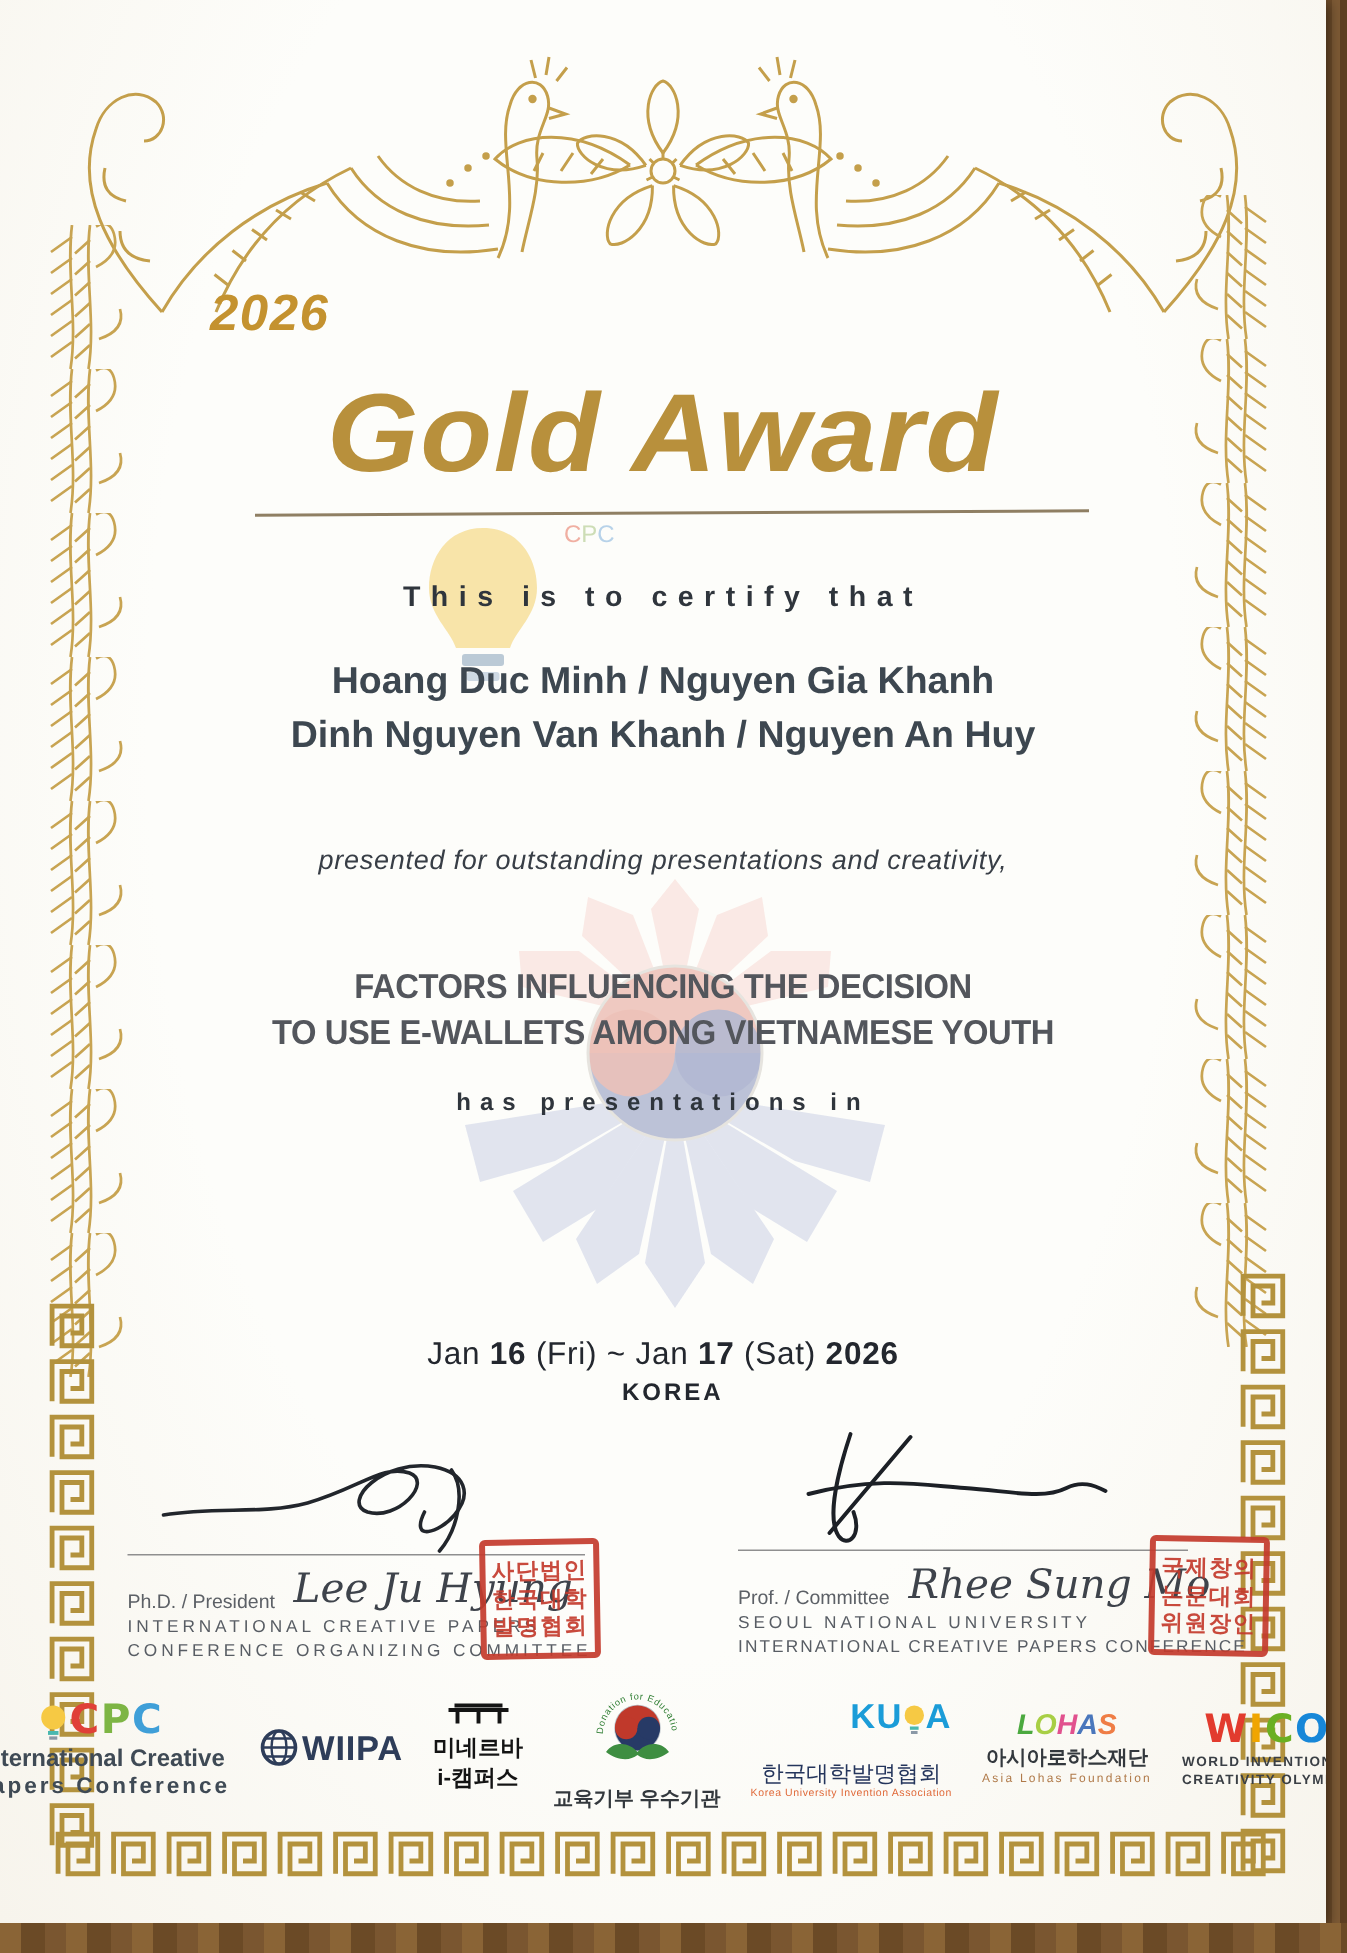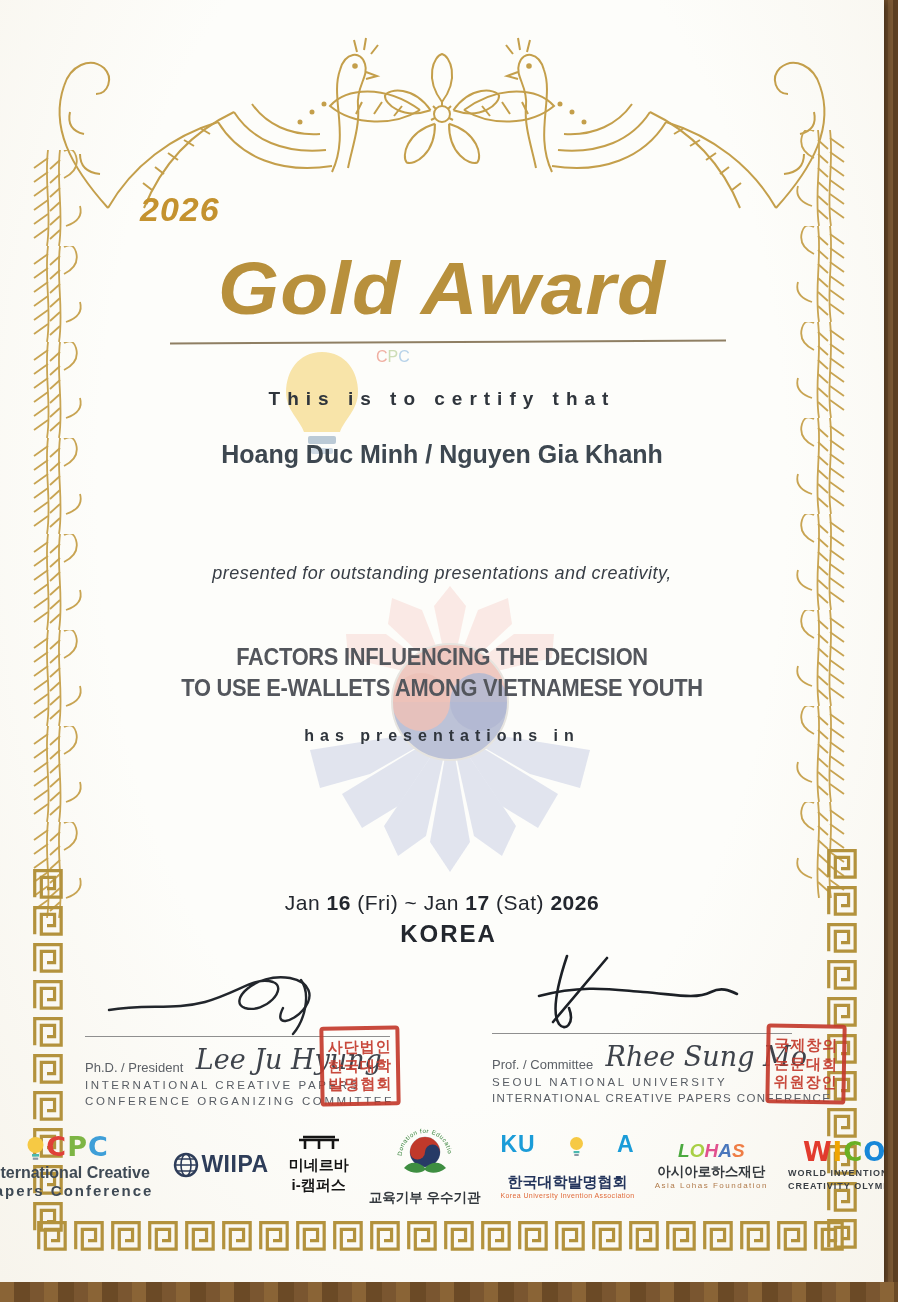--- a/index.html
+++ b/index.html
@@ -46,21 +46,21 @@
 
   .certify-intro { top:388px; font-size:19px; font-weight:800; letter-spacing:7px; color:#2f353c; }
   .names { top:436px; font-size:25px; font-weight:700; color:#3d4750; line-height:36px; }
   .citation { top:552px; font-size:18px; font-style:italic; color:#383e46; line-height:42px; letter-spacing:.5px; }
   .paper-title { top:642px; font-size:23px; font-weight:800; color:#53565c; line-height:31px;
     transform:scaleX(.95); letter-spacing:-.3px; }
   .participated { top:727px; font-size:16px; font-weight:800; letter-spacing:6px; color:#2f353c; }
   .event { top:756px; font-size:22px; font-weight:700; font-style:italic; color:#3a424d; line-height:33px; }
   .date-line { top:891px; font-size:21px; color:#23272e; letter-spacing:.5px; }
   .seg-b { font-weight:700; }
-  .location { top:920px; font-size:24px; font-weight:800; letter-spacing:2px; color:#23272e;padding-left:13px; }
+  .location { top:920px; font-size:16px; font-weight:800; letter-spacing:2px; color:#23272e;padding-left:13px; }
 
   .sig-svg { position:absolute; z-index:3; }
   .sig-left-svg { left:105px; top:958px; }
   .sig-right-svg { left:515px; top:950px; }
   .sig-line { position:absolute; height:1px; background:#8f8f8f; z-index:3; }
   .sig-line-left { left:85px; top:1036px; width:305px; }
   .sig-line-right { left:492px; top:1033px; width:300px; }
   .sig-block { position:absolute; z-index:3; text-align:left; }
   .sig-block-left { left:85px; top:1044px; }
   .sig-block-right { left:492px; top:1041px; }
@@ -79,21 +79,21 @@
     display:flex; align-items:center; justify-content:center; gap:20px; }
   .logo { text-align:center; flex:0 0 auto; }
   .icpc-letters { font-size:27px; font-weight:900; font-family:"DejaVu Sans",sans-serif; letter-spacing:1px; }
   .icpc-cap1 { font-size:16px; font-weight:700; color:#3f4a55; margin-top:2px; }
   .icpc-cap2 { font-size:15px; font-weight:700; color:#3f4a55; letter-spacing:2px; }
   .wiipa-row { display:flex; align-items:center; gap:2px; justify-content:center; }
   .wiipa-text { font-size:23px; font-weight:900; color:#2e3d59; letter-spacing:.5px; }
   .minerva { font-size:15px; font-weight:800; color:#141414; line-height:1.3; }
   .donation-cap { font-size:13.5px; font-weight:800; color:#33383d; margin-top:1px; }
   .kuia-word { font-size:23px; font-weight:900; color:#1b9cd8; letter-spacing:1px; }
-  .kuia-kr { font-size:15px; font-weight:700; color:#24355c; margin-top:15px; }
+  .kuia-kr { font-size:15px; font-weight:400; color:#24355c; margin-top:15px; }
   .kuia-en { font-size:7px; color:#e06a3a; letter-spacing:.4px; }
   .lohas-sm { font-size:19px; font-weight:900; font-style:italic; }
   .lohas-kr { font-size:13.5px; font-weight:800; color:#33383d; margin-top:1px; }
   .lohas-en { font-size:8px; color:#b07a4a; letter-spacing:1.5px; }
   .wico-word { font-size:26px; font-weight:900; font-family:"DejaVu Sans",sans-serif; letter-spacing:1px; }
   .wico-cap { font-size:9px; font-weight:800; color:#3a3f45; letter-spacing:1px; line-height:1.35; text-align:left; }
 </style>
 </head>
 <body>
 
@@ -480,20 +480,21 @@
     <div class="year">2026</div>
 
 
     <div class="abs gold-award">Gold Award</div>
     <div class="award-underline"></div>
 
     <div class="abs certify-intro">This is to certify that</div>
 
     <div class="abs names">
       <div>Hoang Duc Minh / Nguyen Gia Khanh</div>
+      <div>Dinh Nguyen Van Khanh / Nguyen An Huy</div>
     </div>
 
     <div class="abs citation">
       <div>presented for outstanding presentations and creativity,</div>
     </div>
 
     <div class="abs paper-title">
       <div>FACTORS INFLUENCING THE DECISION</div>
       <div>TO USE E-WALLETS AMONG VIETNAMESE YOUTH</div>
     </div>
@@ -591,21 +592,21 @@
           <path d="M18,30 a15,15 0 0 1 30,0 Z" fill="#c0392b"></path>
           <path d="M18,30 a15,15 0 0 0 30,0 Z" fill="#273a66"></path>
           <circle cx="25.5" cy="30" r="7.5" fill="#c0392b"></circle>
           <circle cx="40.5" cy="30" r="7.5" fill="#273a66"></circle>
           <path d="M12,46 C18,38 28,40 33,46 C38,40 48,38 54,46 C46,52 38,52 33,48 C28,52 20,52 12,46 Z" fill="#3e8e41"></path>
         </svg>
         <div class="donation-cap">교육기부 우수기관</div>
       </div>
 
       <div class="logo">
-        <div style="display:flex;align-items:flex-end;justify-content:space-between;gap:1px;">
+        <div style="display:flex;align-items:flex-end;justify-content:flex-end;gap:1px;">
           <span class="kuia-word">KU</span>
           <svg width="13" height="22" viewBox="0 0 13 22">
             <circle cx="6.5" cy="7.5" r="6.5" fill="#f6c944"></circle>
             <rect x="3.6" y="15" width="5.8" height="2.2" fill="#49b8b0"></rect>
             <rect x="4.3" y="18" width="4.4" height="2" fill="#8a98a6"></rect>
           </svg>
           <span class="kuia-word">A</span>
         </div>
         <div class="kuia-kr">한국대학발명협회</div>
         <div class="kuia-en">Korea University Invention Association</div>

